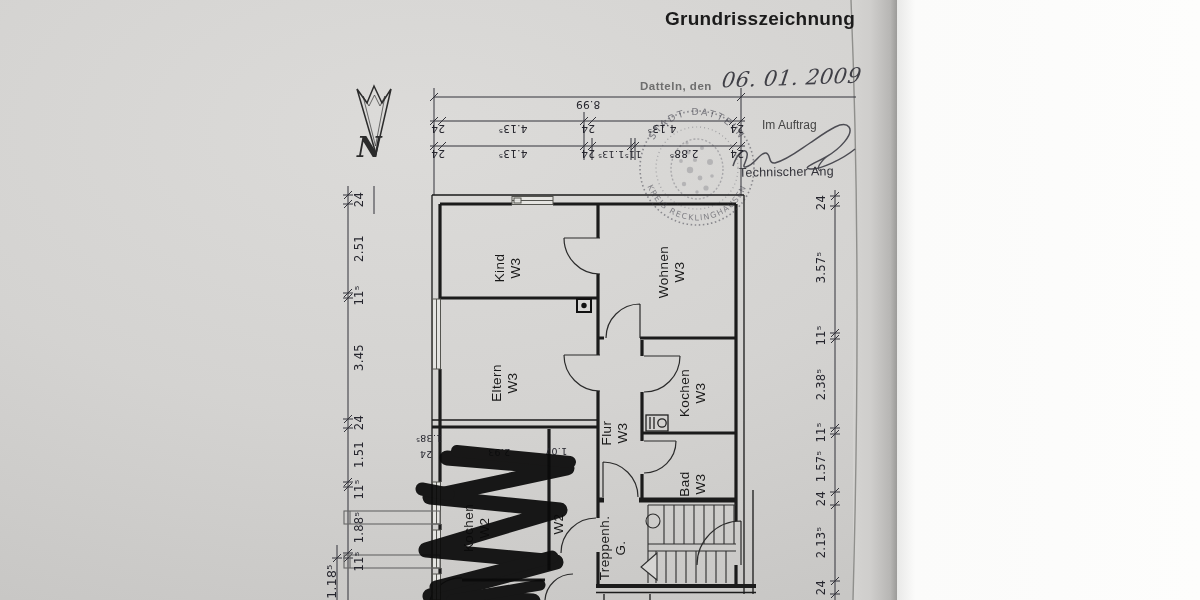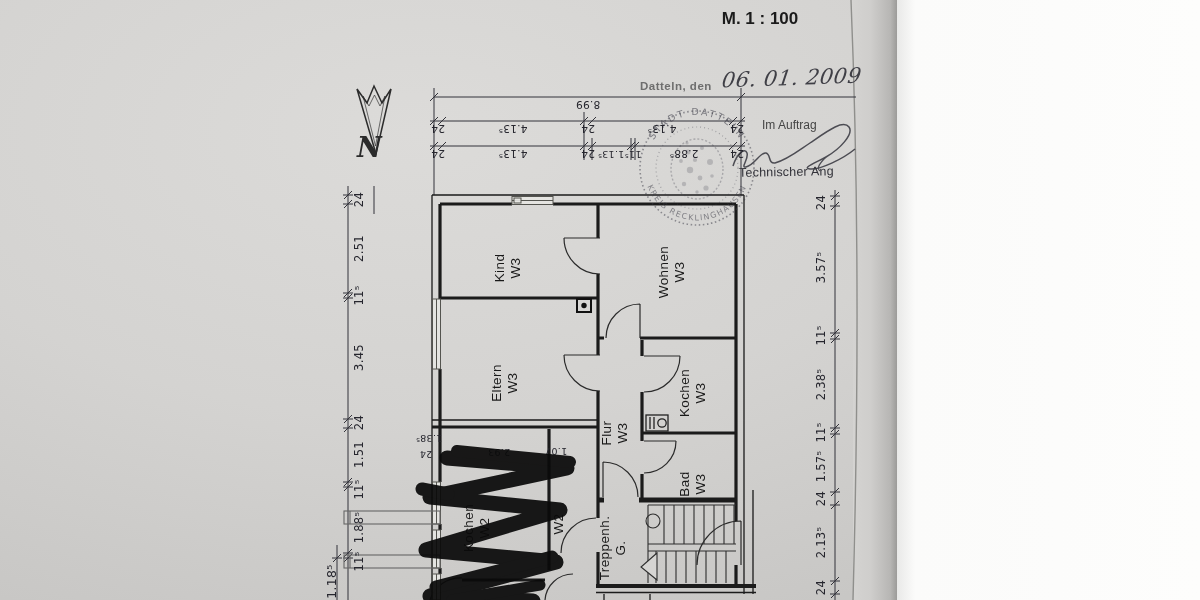--- a/index.html
+++ b/index.html
@@ -177,21 +177,21 @@
       </text>
     </g>
 
     <g stroke="#3e3e46" stroke-width="1.5" fill="none" opacity="0.9">
       <path d="M733 166 C737 153 745 147 747 153 C749 159 740 168 746 167 C755 165 760 152 766 153 C771 154 768 164 775 163 C787 160 798 151 810 143 C826 132 843 119 849 127 C854 134 840 149 826 157 C813 164 802 168 810 169 C820 170 843 159 855 149"></path>
       <path d="M826 157 C820 163 816 168 820 171" stroke-width="1.2"></path>
     </g>
   </svg>
 
   <div class="title-block">
-    <div class="t2">M. 1 : 100</div>
+    <div class="t1">Grundrisszeichnung</div>
   </div>
 
   <div class="date-printed">Datteln, den</div>
   <div class="date-hand">06. 01. 2009</div>
   <div class="im-auftrag">Im Auftrag</div>
   <div class="tech-role">Technischer Ang</div>
   <div class="n-letter">N</div>
 
   <div class="room" style="left:508px;top:268px">
     <div>Kind</div>

